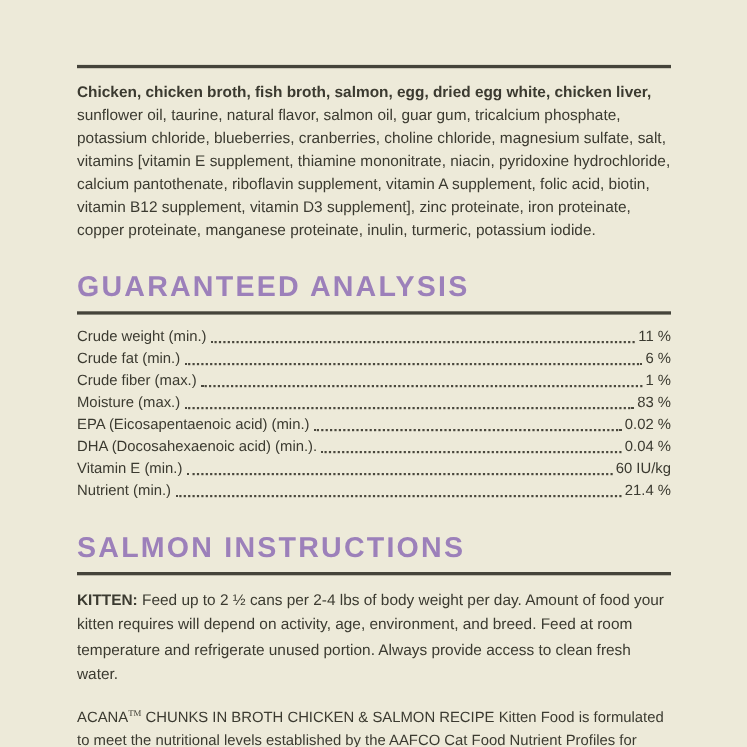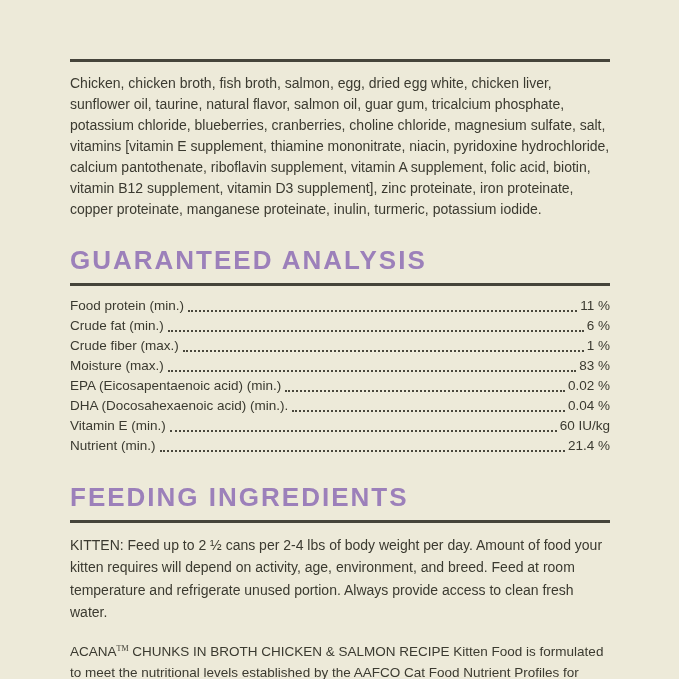--- a/index.html
+++ b/index.html
@@ -32,21 +32,21 @@
     border: none;
     margin: 9px 0 0 0;
   }
   .body-text {
     margin: 11px 0 0 0;
     font-size: 14px;
     line-height: 21px;
     color: #3b3a30;
   }
   .body-text b, .body-text strong {
-    font-weight: normal;
+    font-weight: bold;
   }
   .section {
     margin-top: 0;
   }
   .section.analysis {
     margin-top: 26px;
   }
   .section.feeding {
     margin-top: 27px;
   }
@@ -97,21 +97,21 @@
   <section class="section ingredients">
     <hr class="rule">
     <p class="body-text"><strong>Chicken, chicken broth, fish broth, salmon, egg, dried egg white, chicken liver,</strong><span> sunflower oil, taurine, natural flavor, salmon oil, guar gum, tricalcium phosphate, potassium chloride, blueberries, cranberries, choline chloride, magnesium sulfate, salt, vitamins [vitamin E supplement, thiamine mononitrate, niacin, pyridoxine hydrochloride, calcium pantothenate, riboflavin supplement, vitamin A supplement, folic acid, biotin, vitamin B12 supplement, vitamin D3 supplement], zinc proteinate, iron proteinate, copper proteinate, manganese proteinate, inulin, turmeric, potassium iodide.</span></p>
   </section>
 
   <section class="section analysis">
     <h2 class="section-heading">GUARANTEED ANALYSIS</h2>
     <hr class="rule">
     <div class="ga-rows">
       <div class="ga-row">
-        <span class="ga-label">Food protein (min.)</span>
+        <span class="ga-label">Crude weight (min.)</span>
         <span class="ga-dots"></span>
         <span class="ga-value">11 %</span>
       </div>
       <div class="ga-row">
         <span class="ga-label">Crude fat (min.)</span>
         <span class="ga-dots"></span>
         <span class="ga-value">6 %</span>
       </div>
       <div class="ga-row">
         <span class="ga-label">Crude fiber (max.)</span>
@@ -140,19 +140,19 @@
       </div>
       <div class="ga-row">
         <span class="ga-label">Nutrient (min.)</span>
         <span class="ga-dots"></span>
         <span class="ga-value">21.4 %</span>
       </div>
     </div>
   </section>
 
   <section class="section feeding">
-    <h2 class="section-heading">FEEDING INGREDIENTS</h2>
+    <h2 class="section-heading">SALMON INSTRUCTIONS</h2>
     <hr class="rule">
     <p class="body-text kitten-text"><strong>KITTEN:</strong><span> Feed up to 2 ½ cans per 2-4 lbs of body weight per day. Amount of food your kitten requires will depend on activity, age, environment, and breed. Feed at room temperature and refrigerate unused portion. Always provide access to clean fresh water.</span></p>
     <p class="body-text aafco-text"><span>ACANA</span><sup class="tm">TM</sup><span> CHUNKS IN BROTH CHICKEN &amp; SALMON RECIPE Kitten Food is formulated to meet the nutritional levels established by the AAFCO Cat Food Nutrient Profiles for growth.</span></p>
   </section>
 
 </div>
 
 </body></html>

